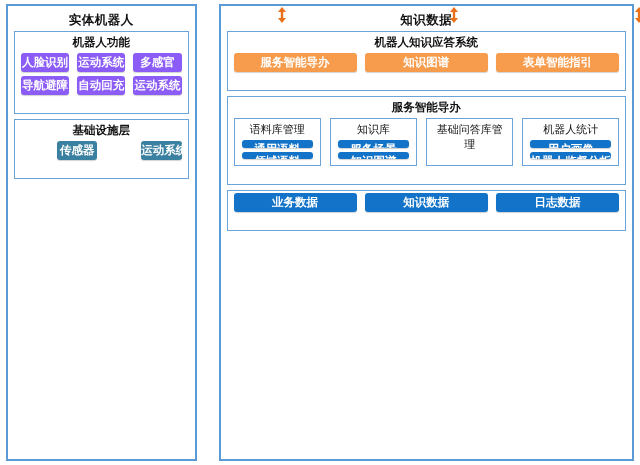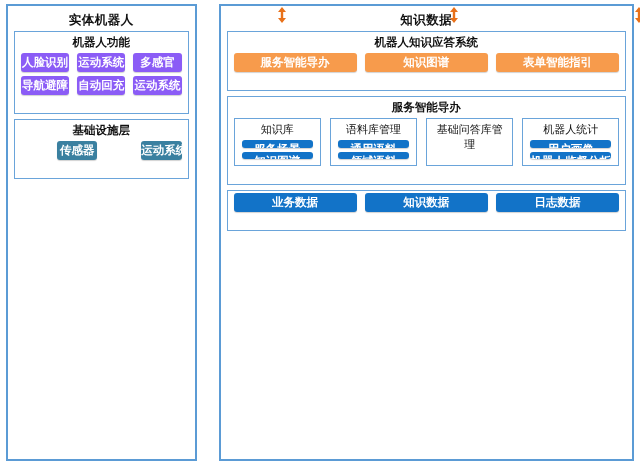--- a/index.html
+++ b/index.html
@@ -189,32 +189,32 @@
         <div class="chip orange">知识图谱</div>
         <div class="chip orange">表单智能指引</div>
       </div>
     </div>
 
     <div class="subpanel">
       <div class="subpanel-title">服务智能导办</div>
       <div class="kb-grid">
 
         <div class="kb-card">
+          <div class="kb-card-title">语料库管理</div>
+          <div class="chip blue">通用语料</div>
+          <div class="chip blue">领域语料</div>
+        </div>
+
+        <div class="kb-card">
           <div class="kb-card-title">知识库</div>
           <div class="chip blue">服务场景</div>
           <div class="chip blue">知识图谱</div>
         </div>
 
         <div class="kb-card">
-          <div class="kb-card-title">语料库管理</div>
-          <div class="chip blue">通用语料</div>
-          <div class="chip blue">领域语料</div>
-        </div>
-
-        <div class="kb-card">
           <div class="kb-card-title">基础问答库管理</div>
           <div class="chip blue">FAQ管理</div>
           <div class="chip blue">知识文档管理</div>
         </div>
 
         <div class="kb-card">
           <div class="kb-card-title">机器人统计</div>
           <div class="chip blue">用户画像</div>
           <div class="chip blue">机器人监督分析</div>
         </div>

